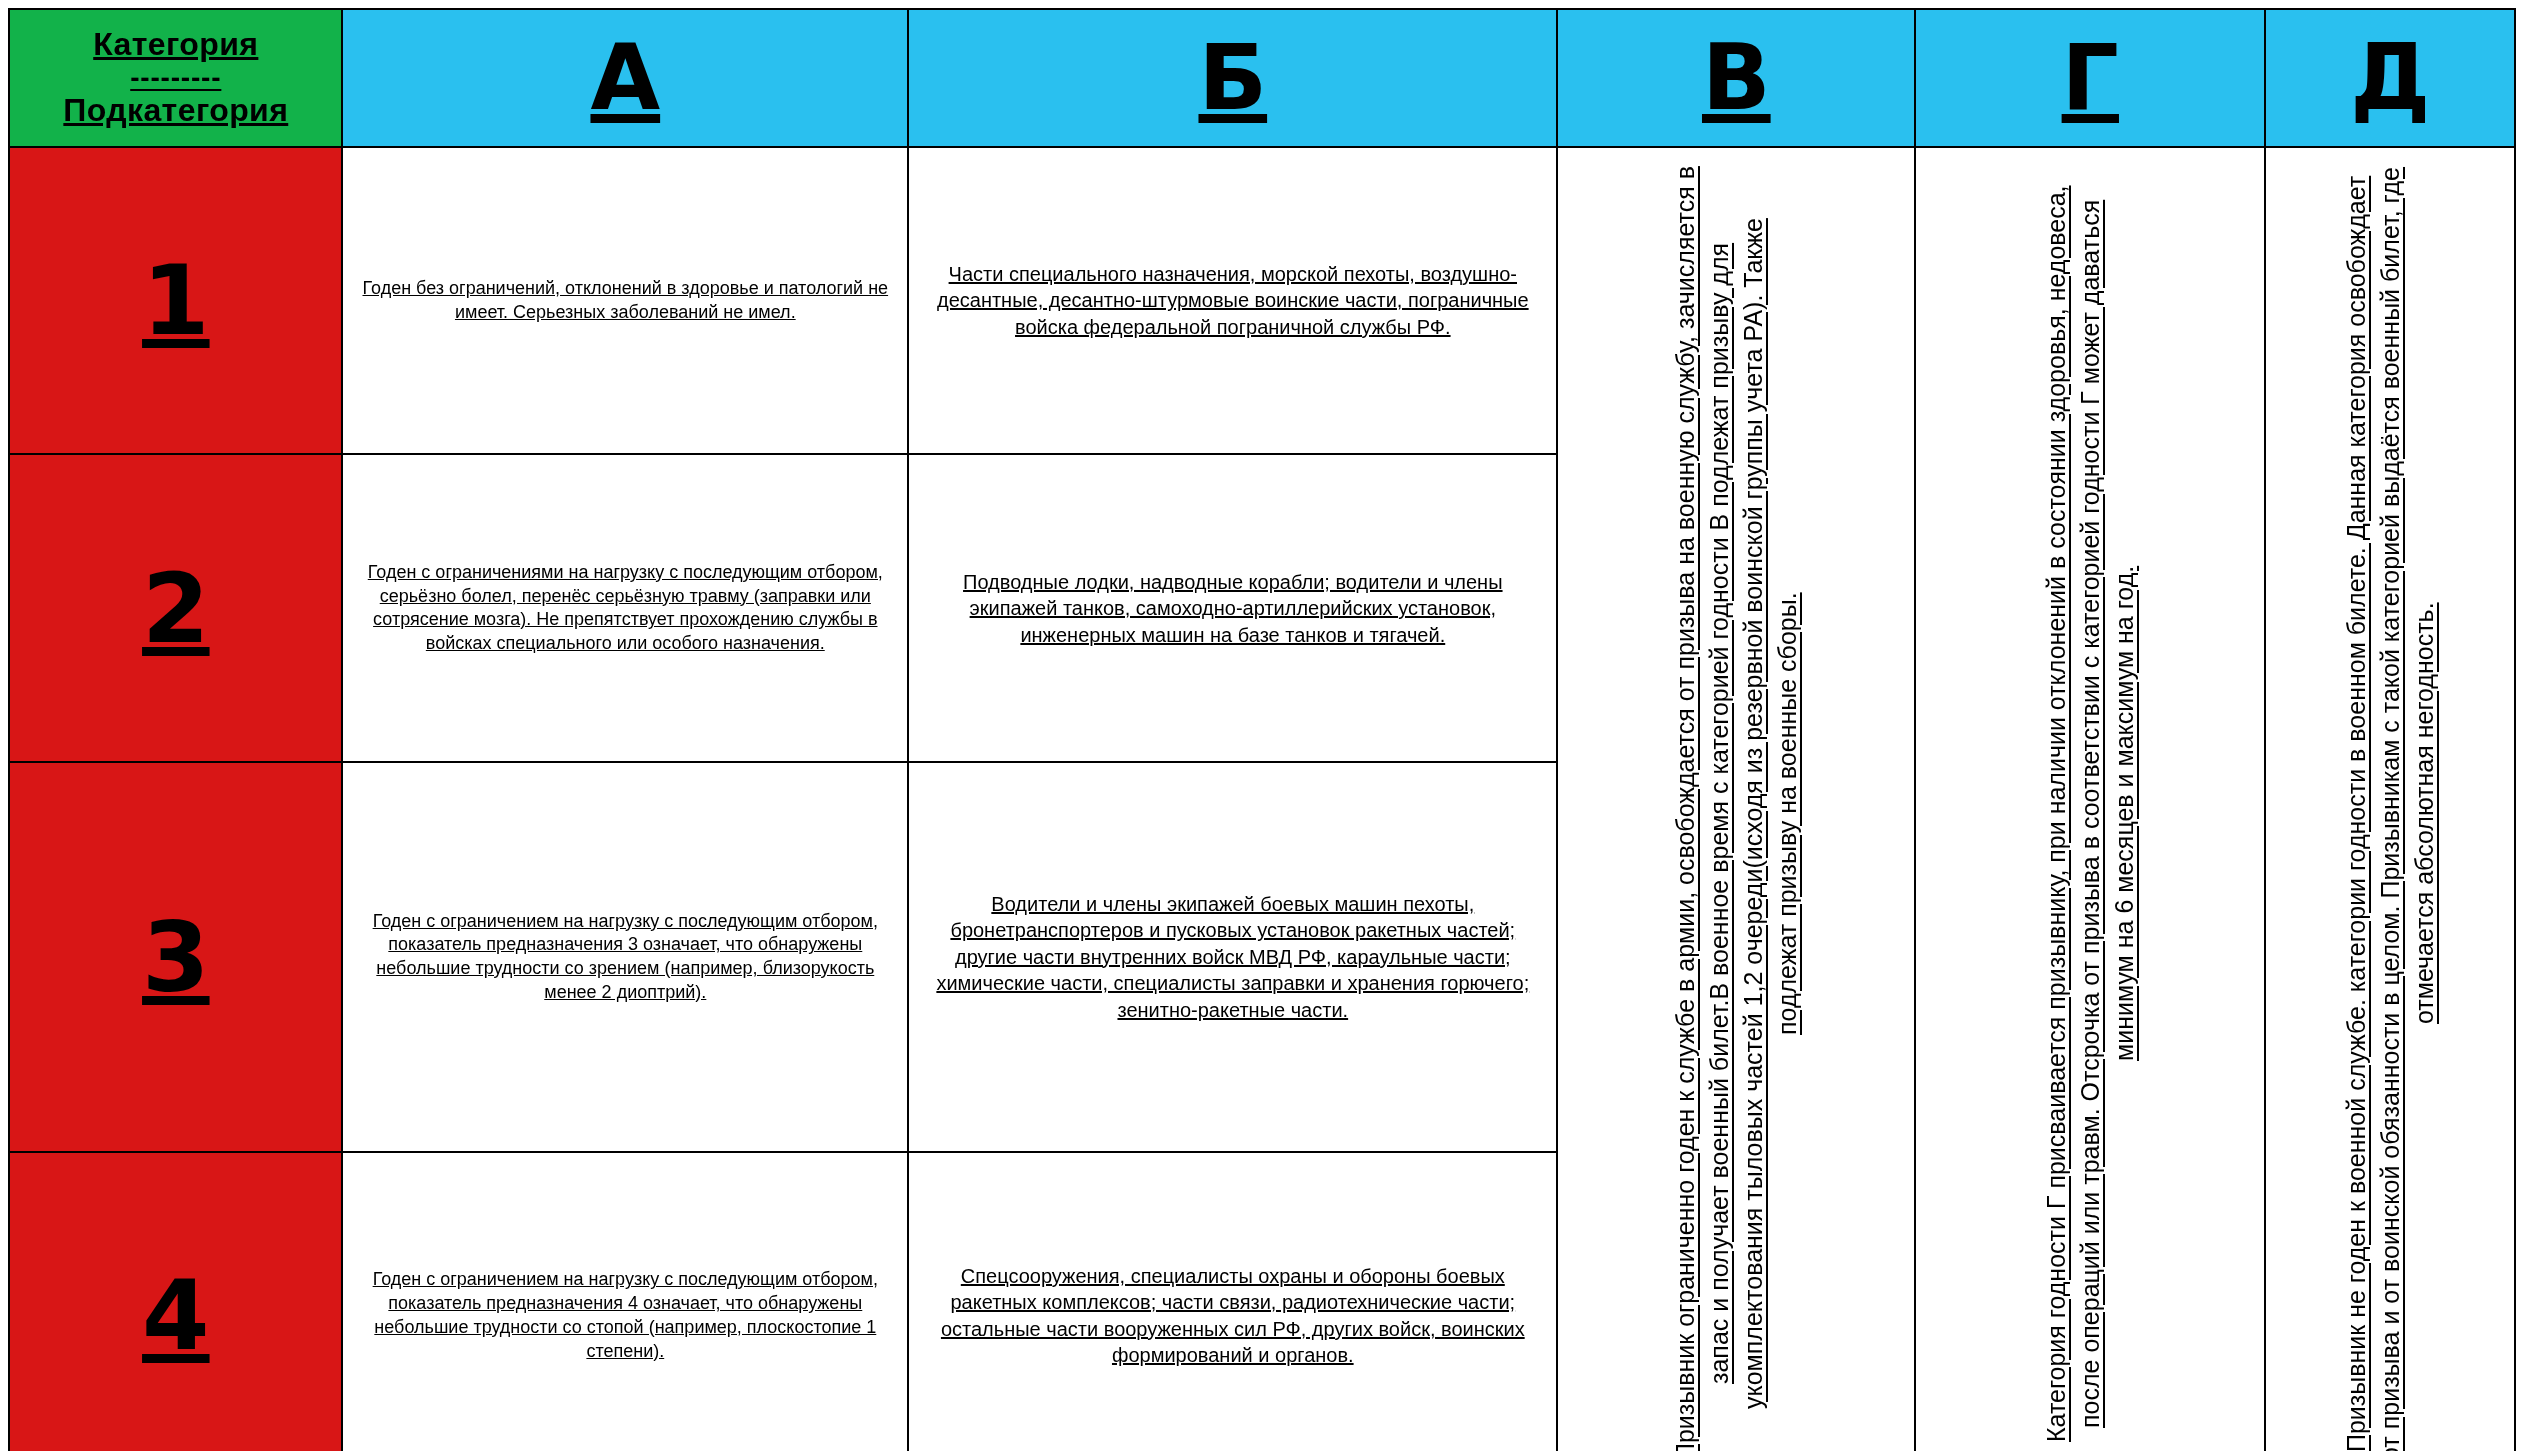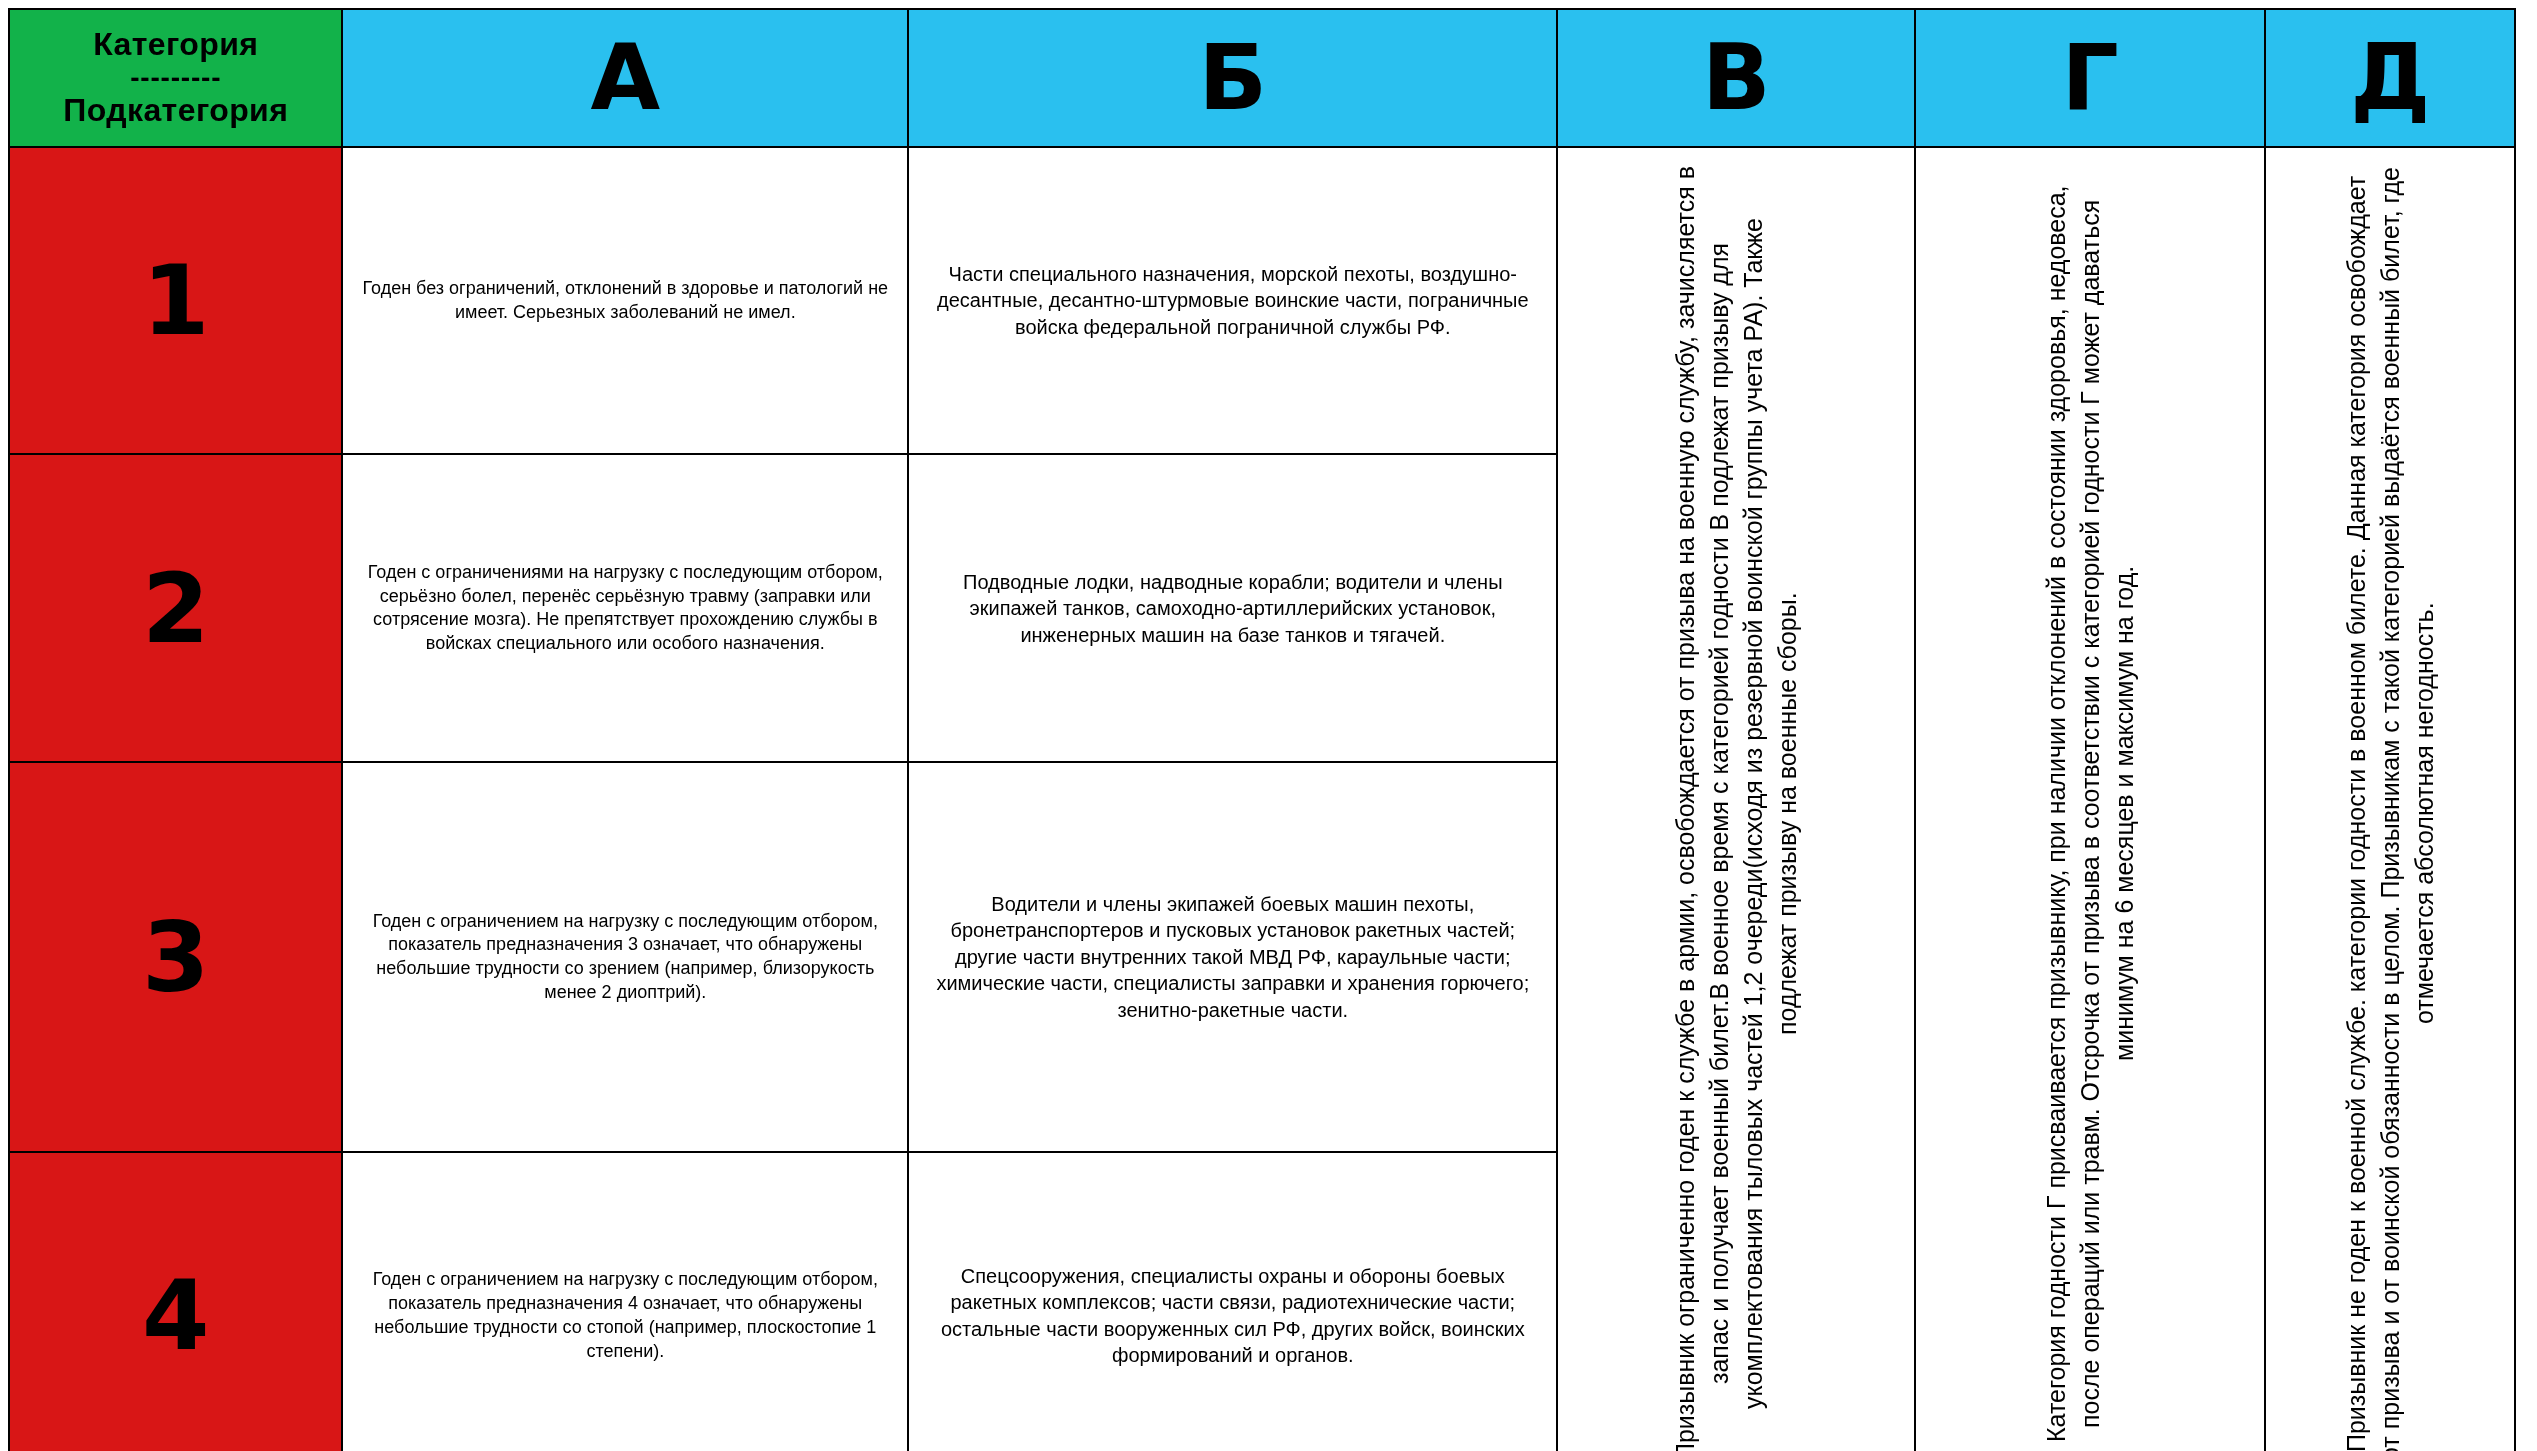--- a/index.html
+++ b/index.html
@@ -26,20 +26,21 @@
     table-layout: fixed;
     width: 2506px;
     height: 1434px;
   }
 
   table.grid td, table.grid th {
     border: 2.5px solid #000000;
     padding: 16px;
     vertical-align: middle;
     box-sizing: border-box;
+    text-decoration: underline;
   }
 
   
   .hdr-corner {
     background: #12b24a;
     text-align: center;
     padding: 3.3px 5px;
   }
   .hdr-corner .cat-line {
     font-weight: bold;
@@ -205,21 +206,21 @@
     </tr>
 
     <tr>
       <td class="num-cell">
         <span>3</span>
       </td>
       <td class="txt-cell col-a">
         <p>Годен с ограничением на нагрузку с последующим отбором, показатель предназначения 3 означает, что обнаружены небольшие трудности со зрением (например, близорукость менее 2 диоптрий).</p>
       </td>
       <td class="txt-cell col-b">
-        <p>Водители и члены экипажей боевых машин пехоты, бронетранспортеров и пусковых установок ракетных частей; другие части внутренних такой МВД РФ, караульные части; химические части, специалисты заправки и хранения горючего; зенитно-ракетные части.</p>
+        <p>Водители и члены экипажей боевых машин пехоты, бронетранспортеров и пусковых установок ракетных частей; другие части внутренних войск МВД РФ, караульные части; химические части, специалисты заправки и хранения горючего; зенитно-ракетные части.</p>
       </td>
     </tr>
 
     <tr>
       <td class="num-cell">
         <span>4</span>
       </td>
       <td class="txt-cell col-a">
         <p>Годен с ограничением на нагрузку с последующим отбором, показатель предназначения 4 означает, что обнаружены небольшие трудности со стопой (например, плоскостопие 1 степени).</p>
       </td>

